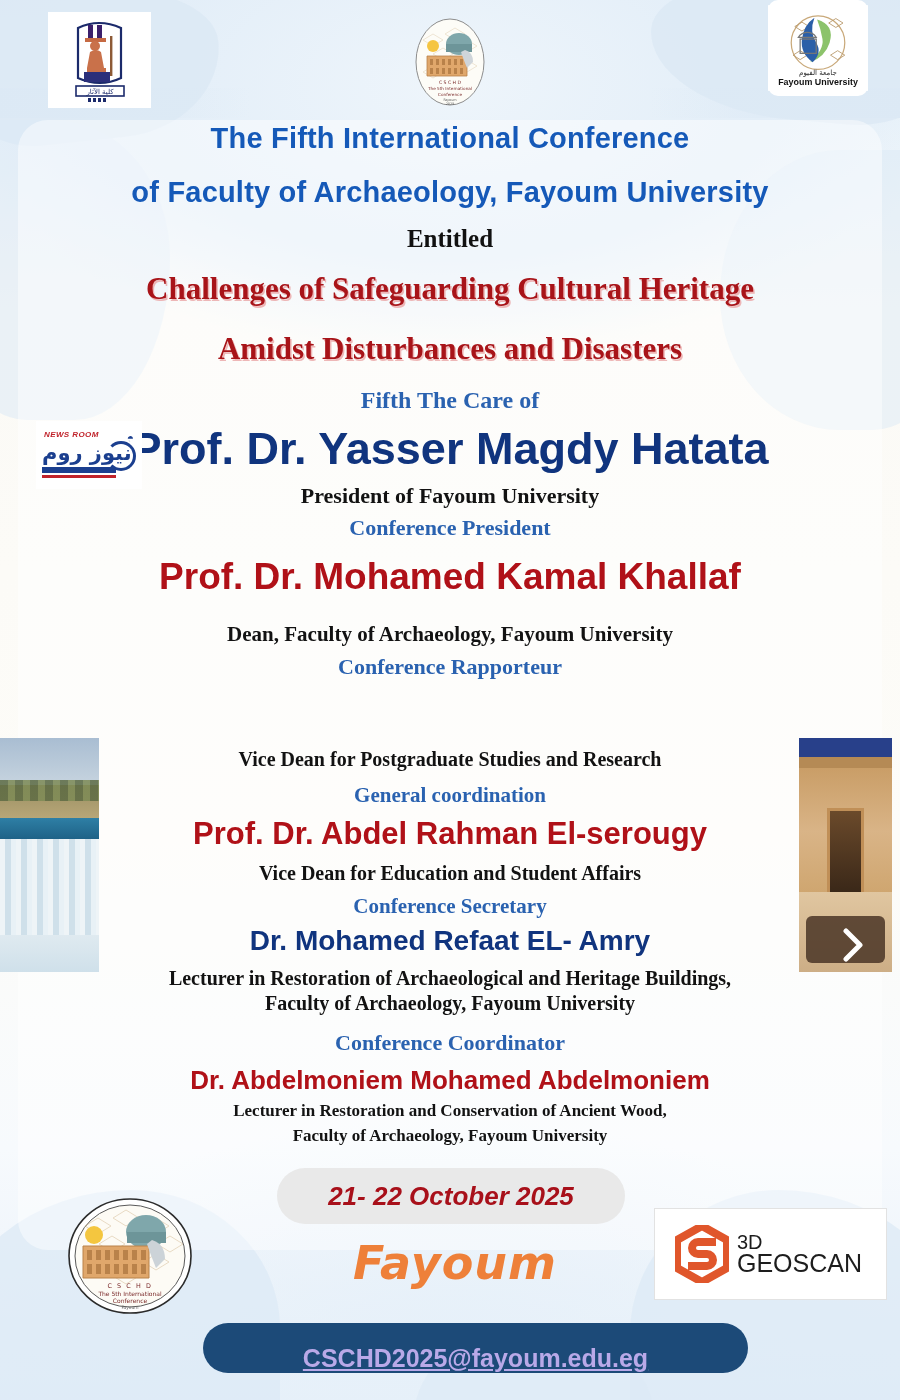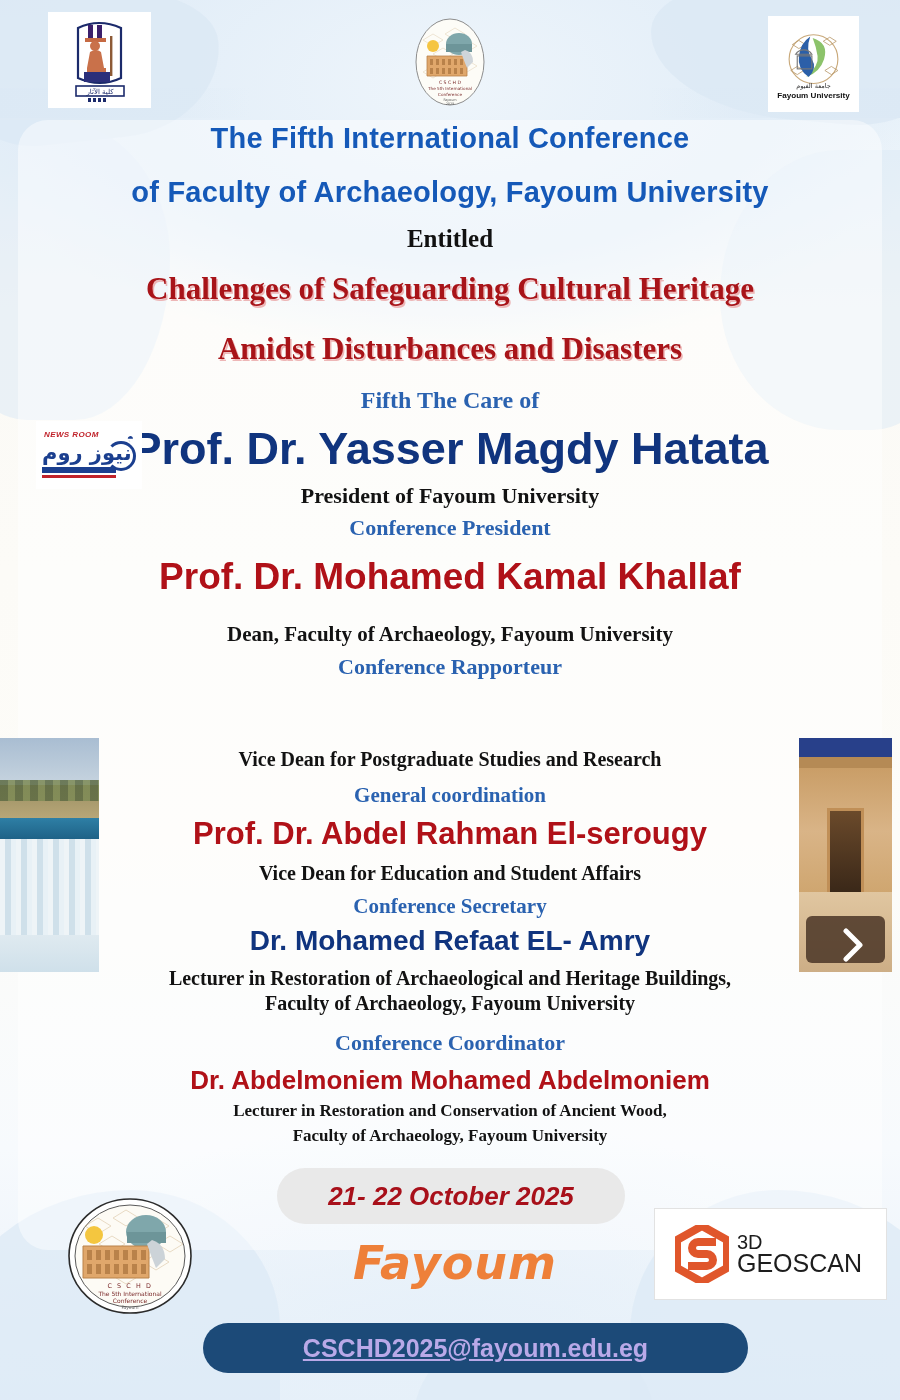--- a/index.html
+++ b/index.html
@@ -35,21 +35,21 @@
   .card{
     position:absolute; left:18px; right:18px; top:120px; bottom:150px;
     border-radius:30px; background:rgba(255,255,255,.45);
   }
 
   
   .logo-row{ position:absolute; left:0; right:0; top:0; height:115px; }
 
   .logo-box{ position:absolute; background:#fff; }
   .logo-arch{ left:48px; top:12px; width:103px; height:96px; }
-  .logo-uni { left:768px; top:16px; width:91px; height:96px; }
+  .logo-uni { left:768px; top:0; width:100px; height:96px;border-radius:10px; }
 
   .arch-svg, .uni-svg, .conf-svg { display:block; width:100%; height:100%; }
 
   .logo-conf{ position:absolute; left:411px; top:16px; width:78px; height:92px; }
 
   
   .txt{ position:absolute; left:0; right:0; text-align:center; }
 
   .h-blue{
     color:#1559b8; font-weight:bold; letter-spacing:.2px;
@@ -180,21 +180,21 @@
     display:flex; align-items:center; gap:8px; padding-left:20px;
   }
   .gs-mark{ width:54px; height:58px; flex:0 0 auto; }
   .gs-text{ display:flex; flex-direction:column; line-height:.95; }
   .gs-3d{ font-size:20px; color:#1d1d1d; font-family:"Liberation Sans", sans-serif; }
   .gs-name{ font-size:25px; color:#1d1d1d; font-family:"Liberation Sans", sans-serif; }
 
   .email-pill{
     position:absolute; left:203px; top:1323px; width:545px; height:50px;
     background:#1c4a78; border-radius:25px;
-    display:flex; align-items:center; justify-content:center;
+    display:flex; align-items:flex-end; justify-content:center;
   }
   .email-pill a{
     color:#b9a9e8; font-size:25px; font-weight:bold; text-decoration:underline;
     font-family:"Liberation Sans", sans-serif;
   }
 </style>
 </head>
 <body>
 
 <div class="poster">

